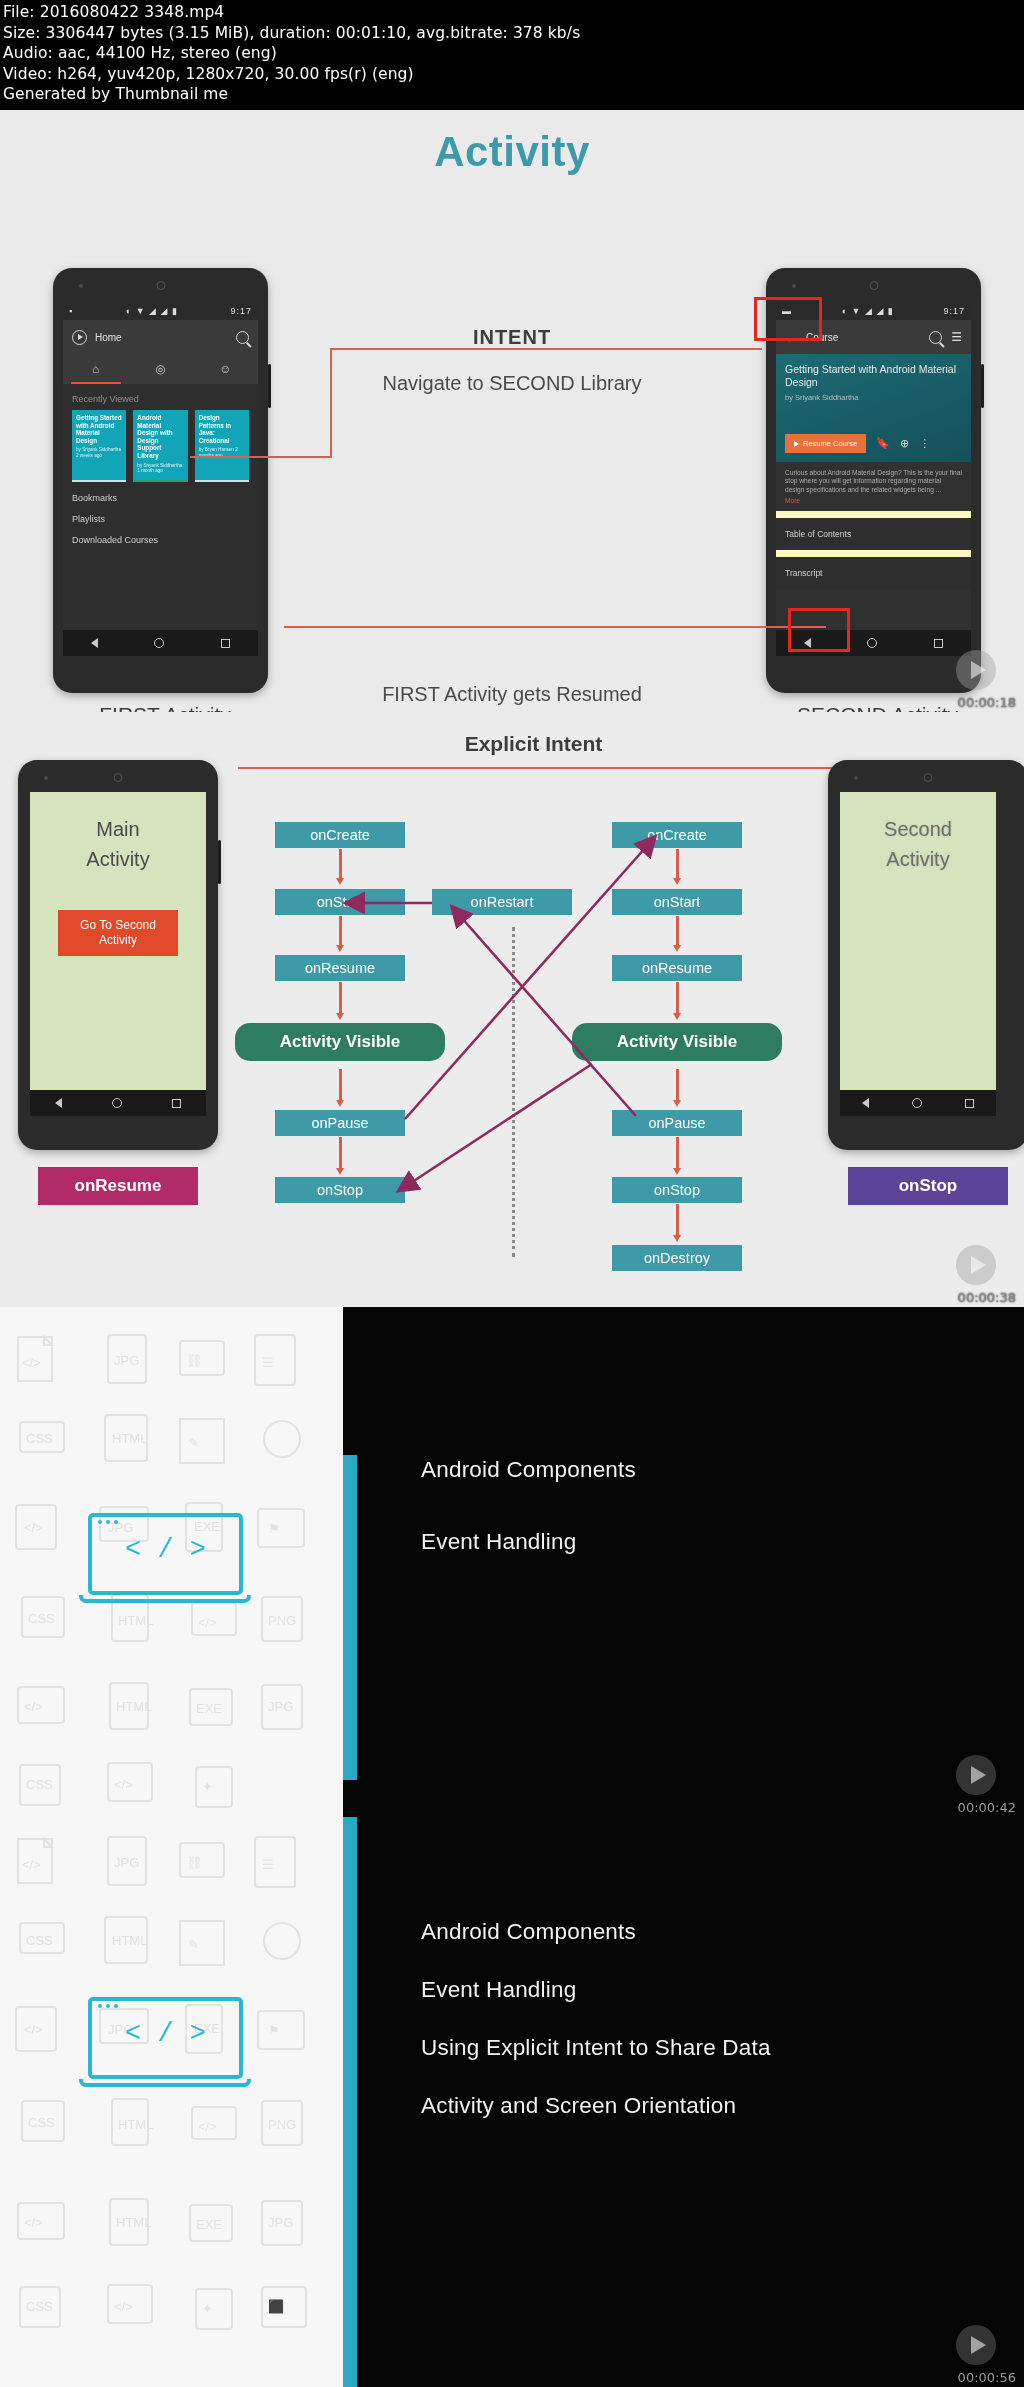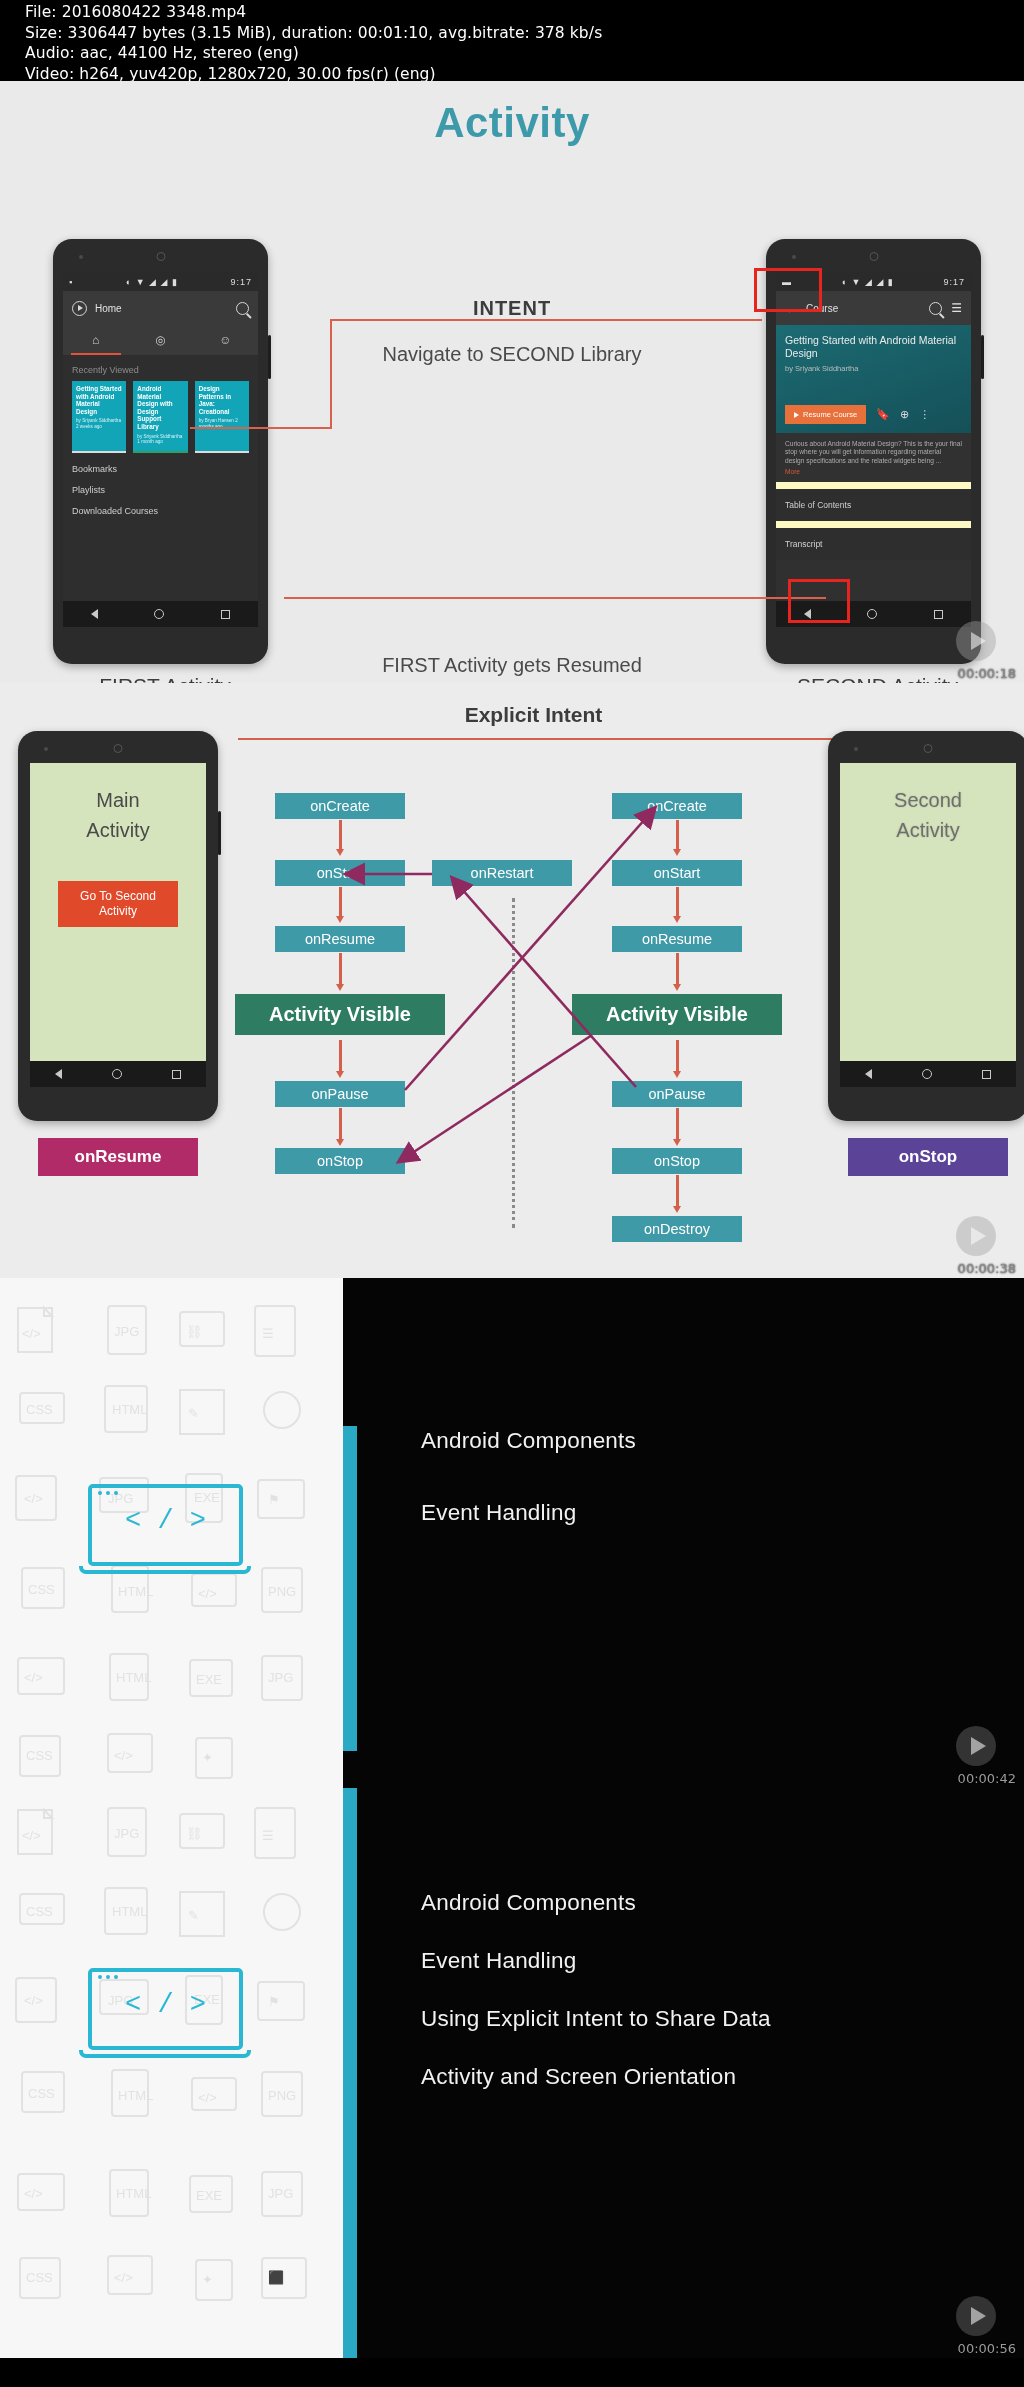--- a/index.html
+++ b/index.html
@@ -9,26 +9,25 @@
     font-family: "Liberation Sans", sans-serif;
     overflow: hidden;
     position: relative;
   }
 
   
   #meta {
     background: #000;
     color: #ffffff;
     padding: 2px 2px 0 3px;
-    height: 81px;
+    height: 110px;
     font-family: "DejaVu Sans", sans-serif;
     font-size: 15.5px;
     line-height: 20.5px;
     letter-spacing: 0.1px;
-    margin-left: 22px;
   }
   #meta div { white-space: nowrap; }
 
   
   #sheet { position: relative; width: 1024px; }
   .frame { position: relative; width: 1024px; overflow: hidden; }
 
   .ts {
     position: absolute; right: 8px; bottom: 2px;
     color: #8f8f8f; font-size: 13px;
@@ -162,38 +161,38 @@
   #f2 .etitle {
     position:absolute; left:0; right:0; top: 20px; text-align:center;
     color:#3c3c3c; font-size:21px; font-weight:bold;padding-left:43px;
   }
   #f2 .eline { position:absolute; left:238px; right:38px; top: 55px; height:2px; background:#d4604b; }
   .lbox {
     position:absolute; background:#3f9aa8; color:#fff; font-size:14.5px;
     text-align:center; padding:5px 0; width: 130px; font-weight:500;
   }
   .gbox {
-    position:absolute; background:#2e7d63; color:#fff; font-size:20px;
-    text-align:center; padding:9px 0; width: 210px; font-weight:bold;
+    position:absolute; background:#2e7d63; color:#fff; font-size:17px;
+    text-align:center; padding:9px 0; width: 210px; font-weight:bold;border-radius:15px;
   }
   .vconn { position:absolute; width:2.5px; background:#d4604b; }
   .vconn:after {
     content:""; position:absolute; left:-3.2px; bottom:-6px;
     border-left:4.5px solid transparent; border-right:4.5px solid transparent;
     border-top:7px solid #d4604b;
   }
   .dotline {
     position:absolute; width:0; border-left: 3px dotted #8a8a8a;
   }
   #f2 svg.cross { position:absolute; left:0; top:0; width:1024px; height:595px; z-index:12; }
   #p3 { left: 18px; top: 48px; width: 200px; height: 390px; }
   #p3 .screen { left: 12px; top: 32px; width: 176px; height: 324px; background:#d5e4bc; }
   #p3 .sidebtn { top: 80px; }
   #p4 { left: 828px; top: 48px; width: 200px; height: 390px; }
-  #p4 .screen { left: 12px; top: 32px; width: 176px; height: 324px; background:#d5e4bc; }
+  #p4 .screen { left: 12px; top: 32px; width: 156px; height: 324px; background:#d5e4bc; }
   .scrtitle { color:#4a4a4a; font-size:20px; text-align:center; padding-top: 22px; line-height: 30px; font-weight:500;}
   .scrtitle.blur { color:#6e6e6e; filter: blur(.6px); text-shadow:0 0 2px rgba(0,0,0,.18);}
   .gotobtn {
     margin: 36px auto 0; width: 120px; background:#e0492a; color:#fff;
     font-size:12px; text-align:center; padding: 8px 0; line-height:15px;
   }
   .statebadge {
     position:absolute; width: 160px; text-align:center; color:#fff;
     font-size:17px; font-weight:bold; padding: 9px 0;
   }

